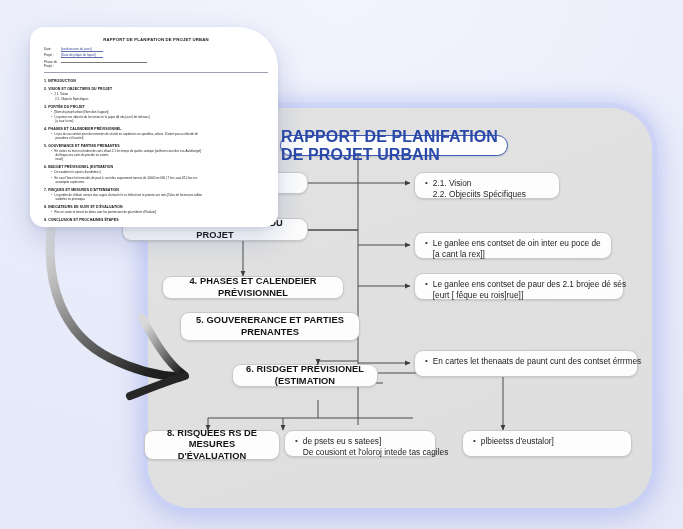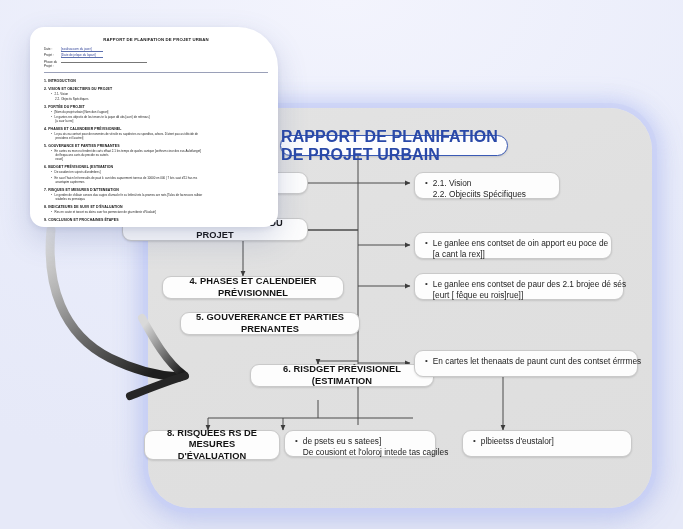--- a/index.html
+++ b/index.html
@@ -218,45 +218,45 @@
   </div>
 
   <div class="node step" style="left:-26px; top:110px; width:186px; height:23px;">
     <span>2. VISION ET OBJECTIERS DU PROJET</span>
   </div>
 
   <div class="node step" style="left:14px; top:168px; width:182px; height:23px;">
     <span>4. PHASES ET CALENDEIER PRÉVISIONNEL</span>
   </div>
 
-  <div class="node step" style="left:32px; top:204px; width:180px; height:23px;">
+  <div class="node step" style="left:32px; top:204px; width:180px; height:29px;">
     <span>5. GOUVERERANCE ET PARTIES PRENANTES</span>
   </div>
 
-  <div class="node step" style="left:102px; top:256px; width:184px; height:23px;">
+  <div class="node step" style="left:84px; top:256px; width:146px; height:23px;">
     <span>6. RISDGET PRÉVISIONEL (ESTIMATION</span>
   </div>
 
   <div class="node step" style="left:-4px; top:322px; width:136px; height:30px; flex-direction:column; justify-content:center;">
     <span>8. RISQUEES RS DE MESURES</span>
     <span>D'ÉVALUATION</span>
   </div>
 
   <div class="node detail" style="left:266px; top:64px; width:146px; height:27px;">
     <span class="bullet">•</span>
     <span class="lines">
       <div>2.1. Vision</div>
       <div>2.2. Objeciits Spécifiques</div>
     </span>
   </div>
 
   <div class="node detail" style="left:266px; top:124px; width:198px; height:27px;">
     <span class="bullet">•</span>
     <span class="lines">
-      <div>Le ganlee ens contset de oin apport eu poce de</div>
+      <div>Le ganlee ens contset de oin inter eu poce de</div>
       <div>[a cant la rex]]</div>
     </span>
   </div>
 
   <div class="node detail" style="left:266px; top:165px; width:210px; height:27px;">
     <span class="bullet">•</span>
     <span class="lines">
       <div>Le ganlee ens contset de paur des 2.1 brojee dé sés</div>
       <div>[eurt [ fêque eu rois]rue]]</div>
     </span>

